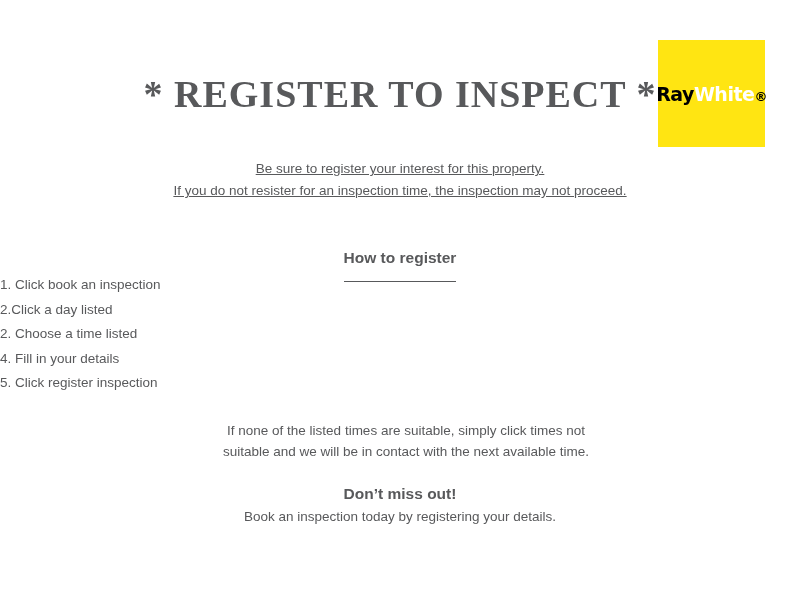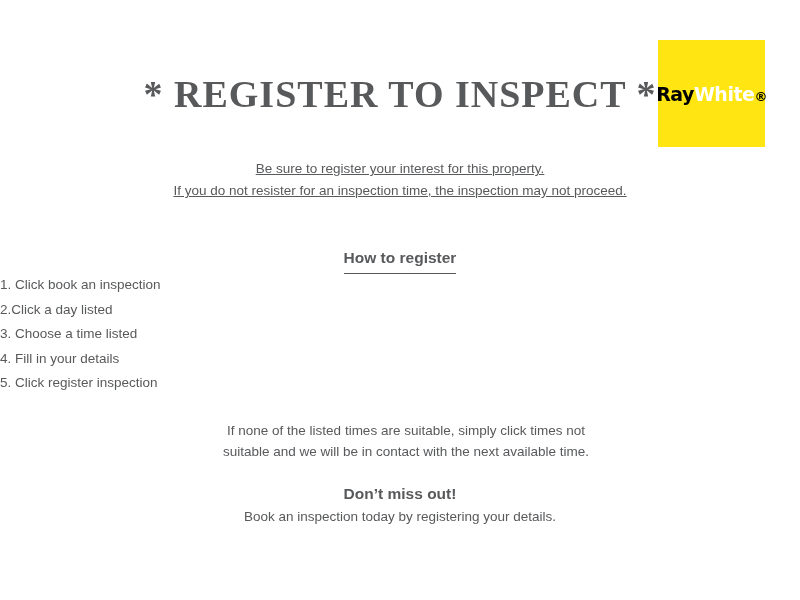--- a/index.html
+++ b/index.html
@@ -73,21 +73,21 @@
     top: 249px;
     left: 0;
     width: 800px;
     text-align: center;
     font-size: 15.5px;
     font-weight: bold;
     color: #58595b;
   }
   .howto-heading span {
     border-bottom: 1px solid #58595b;
-    padding-bottom: 7px;
+    padding-bottom: 15px;
   }
 
   .steps {
     position: absolute;
     top: 273px;
     left: 0;
     width: 800px;
     text-align: left;
     font-size: 13.5px;
     line-height: 24.6px;
@@ -143,21 +143,21 @@
     <div>If you do not resister for an inspection time, the inspection may not proceed.</div>
   </div>
 
   <div class="howto-heading">
     <span>How to register</span>
   </div>
 
   <div class="steps">
     <div>1. Click book an inspection</div>
     <div>2.Click a day listed</div>
-    <div>3. Choose a time listed</div>
+    <div>2. Choose a time listed</div>
     <div>4. Fill in your details</div>
     <div>5. Click register inspection</div>
   </div>
 
   <div class="note">
     <div>If none of the listed times are suitable, simply click times not</div>
     <div>suitable and we will be in contact with the next available time.</div>
   </div>
 
   <div class="closing-heading">Don’t miss out!</div>

